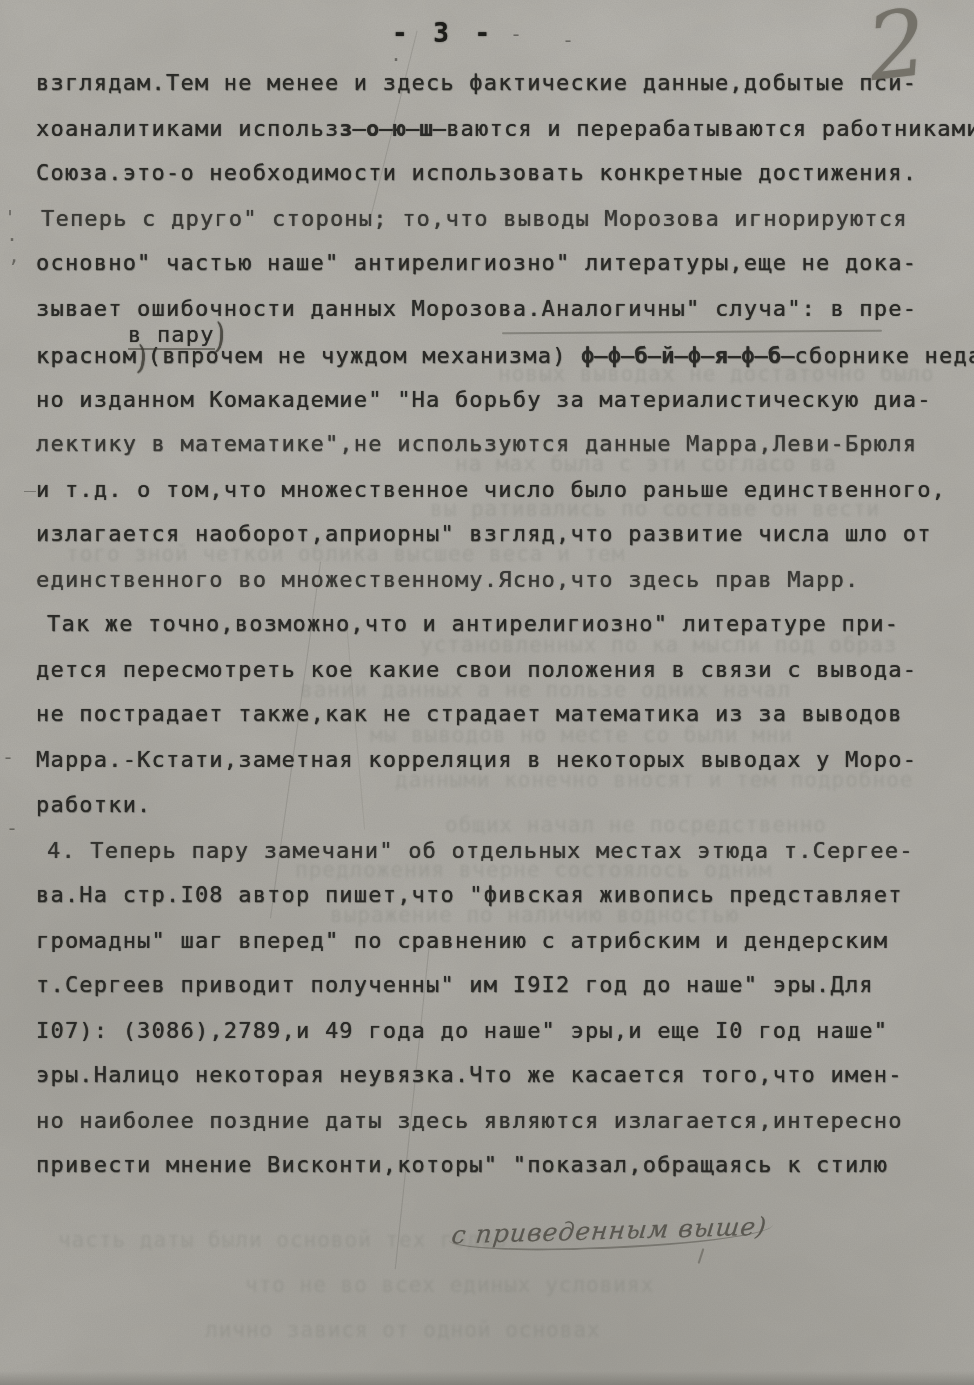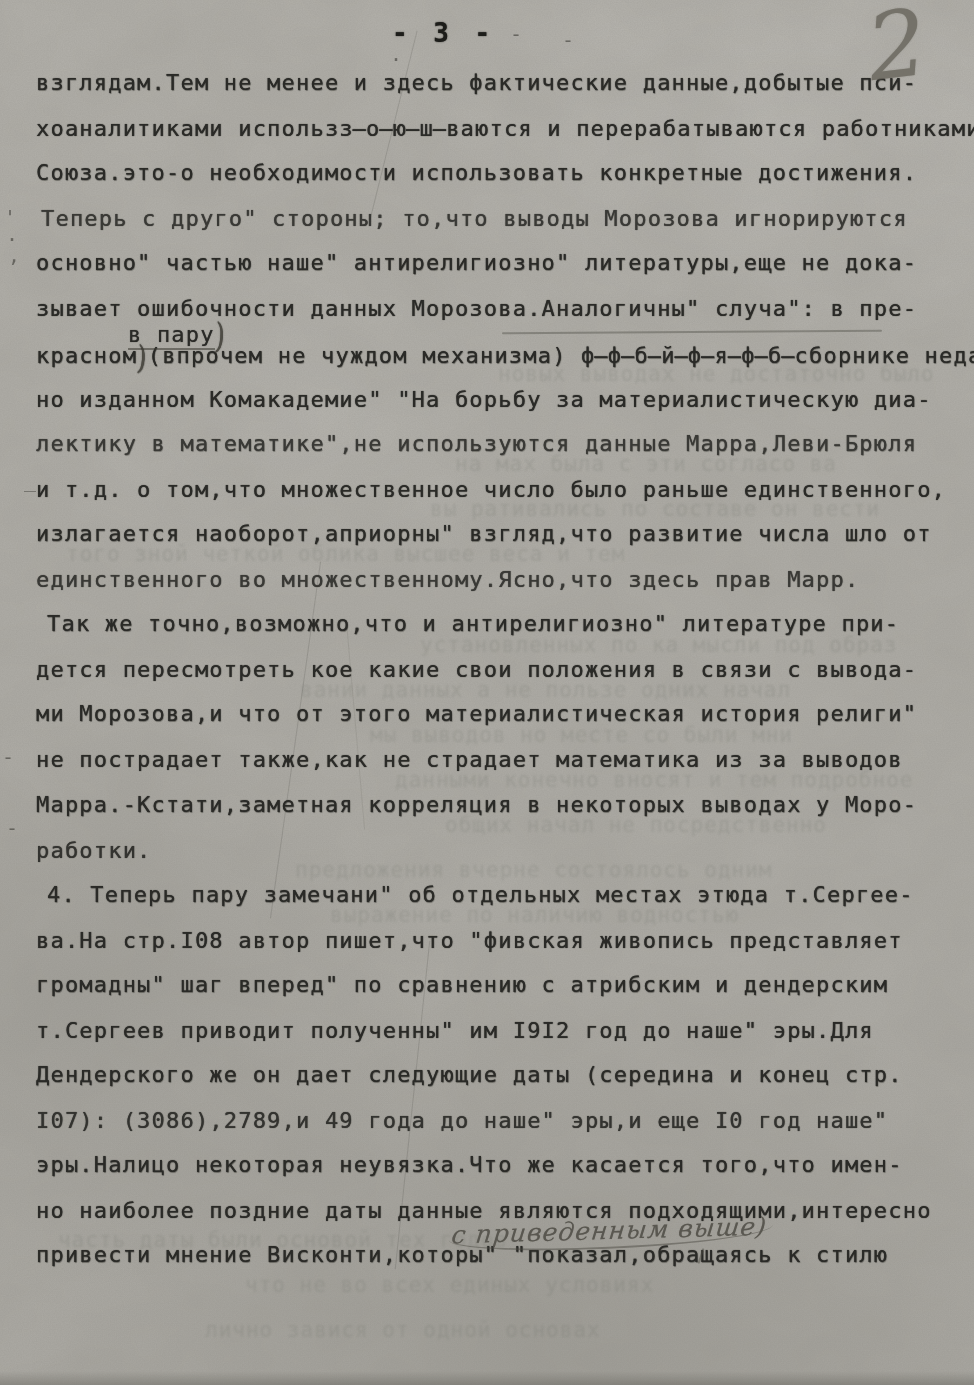--- a/index.html
+++ b/index.html
@@ -23,21 +23,21 @@
   .text-layer{z-index:3;}
   .typed{position:absolute;top:70px;left:36px;width:930px;}
   .line{height:45.1px;white-space:nowrap;font-size:22px;letter-spacing:1.2px;
     color:#2a2a27;
     text-shadow:0 0 1px rgba(28,28,24,.8), .5px .6px .7px rgba(45,45,40,.4);}
   .line:nth-child(4),.line:nth-child(9),.line:nth-child(12){opacity:.88;}
   .line:nth-child(18),.line:nth-child(24){opacity:.92;}
   .line:nth-child(2n){transform:translateY(.6px);}
   .ind1{padding-left:5px;}
   .ind2{padding-left:11px;}
-  .os{font-weight:400;filter:blur(.45px);letter-spacing:.2px;}
+  .os{font-weight:700;filter:blur(.45px);letter-spacing:.2px;}
   .pp{color:#4e4c45;font-family:"DejaVu Serif",serif;display:inline-block;
     transform:translateY(3px) scaleY(1.35) rotate(6deg);font-size:24px;}
   .pagenum{position:absolute;top:18px;left:392px;z-index:3;font-size:26px;font-weight:700;
     letter-spacing:5px;color:#1d1d1a;text-shadow:0 0 1.4px rgba(20,20,16,.9);}
   .hw-num{position:absolute;top:-8px;left:868px;z-index:3;
     font-family:"DejaVu Serif","Liberation Serif",serif;font-style:italic;
     font-size:92px;color:#6b685f;transform:rotate(-7deg);opacity:.85;
     text-shadow:0 0 1.6px rgba(95,92,82,.55);}
   .ins-typed{position:absolute;top:318px;left:128px;z-index:4;font-size:22px;
     letter-spacing:1.2px;color:#2a2a27;white-space:nowrap;
@@ -114,32 +114,30 @@
         <div class="line"><span>основно" частью наше" антирелигиозно" литературы,еще не дока-</span></div>
         <div class="line"><span>зывает ошибочности данных Морозова.Аналогичны" случа": в пре-</span></div>
         <div class="line"><span>красном</span><span class="pp">)</span><span>(впрочем не чуждом механизма) </span><span class="os">ф̶ф̶б̶й̶ф̶я̶ф̶б̶</span><span>сборнике недав-</span></div>
         <div class="line"><span>но изданном Комакадемие" "На борьбу за материалистическую диа-</span></div>
         <div class="line"><span>лектику в математике",не используются данные Марра,Леви-Брюля</span></div>
         <div class="line"><span>и т.д. о том,что множественное число было раньше единственного,</span></div>
         <div class="line"><span>излагается наоборот,априорны" взгляд,что развитие числа шло от</span></div>
         <div class="line"><span>единственного во множественному.Ясно,что здесь прав Марр.</span></div>
         <div class="line ind2"><span>Так же точно,возможно,что и антирелигиозно" литературе при-</span></div>
         <div class="line"><span>дется пересмотреть кое какие свои положения в связи с вывода-</span></div>
-        <div class="line"><span>ми Морозова,и что от этого материалистическая история религи"</span></div>
         <div class="line"><span>не пострадает также,как не страдает математика из за выводов</span></div>
         <div class="line"><span>Марра.-Кстати,заметная корреляция в некоторых выводах у Моро-</span></div>
         <div class="line"><span>работки.</span></div>
         <div class="line ind2"><span>4. Теперь пару замечани" об отдельных местах этюда т.Сергее-</span></div>
         <div class="line"><span>ва.На стр.I08 автор пишет,что "фивская живопись представляет</span></div>
         <div class="line"><span>громадны" шаг вперед" по сравнению с атрибским и дендерским</span></div>
         <div class="line"><span>т.Сергеев приводит полученны" им I9I2 год до наше" эры.Для</span></div>
-        <div class="line"><span>Дендерского же он дает следующие даты (середина и конец стр.</span></div>
         <div class="line"><span>I07): (3086),2789,и 49 года до наше" эры,и еще I0 год наше"</span></div>
         <div class="line"><span>эры.Налицо некоторая неувязка.Что же касается того,что имен-</span></div>
-        <div class="line"><span>но наиболее поздние даты данные являются подходящими,интересно</span></div>
+        <div class="line"><span>но наиболее поздние даты здесь являются излагается,интересно</span></div>
         <div class="line"><span>привести мнение Висконти,которы" "показал,обращаясь к стилю</span></div>
       </div>
   </div>
 
   <div class="ins-typed">
     <span class="word">в пару</span><span class="pp">)</span>
   </div>
   <div class="hline"></div>
 
   <div class="ins-hand">с приведенным выше)</div>

